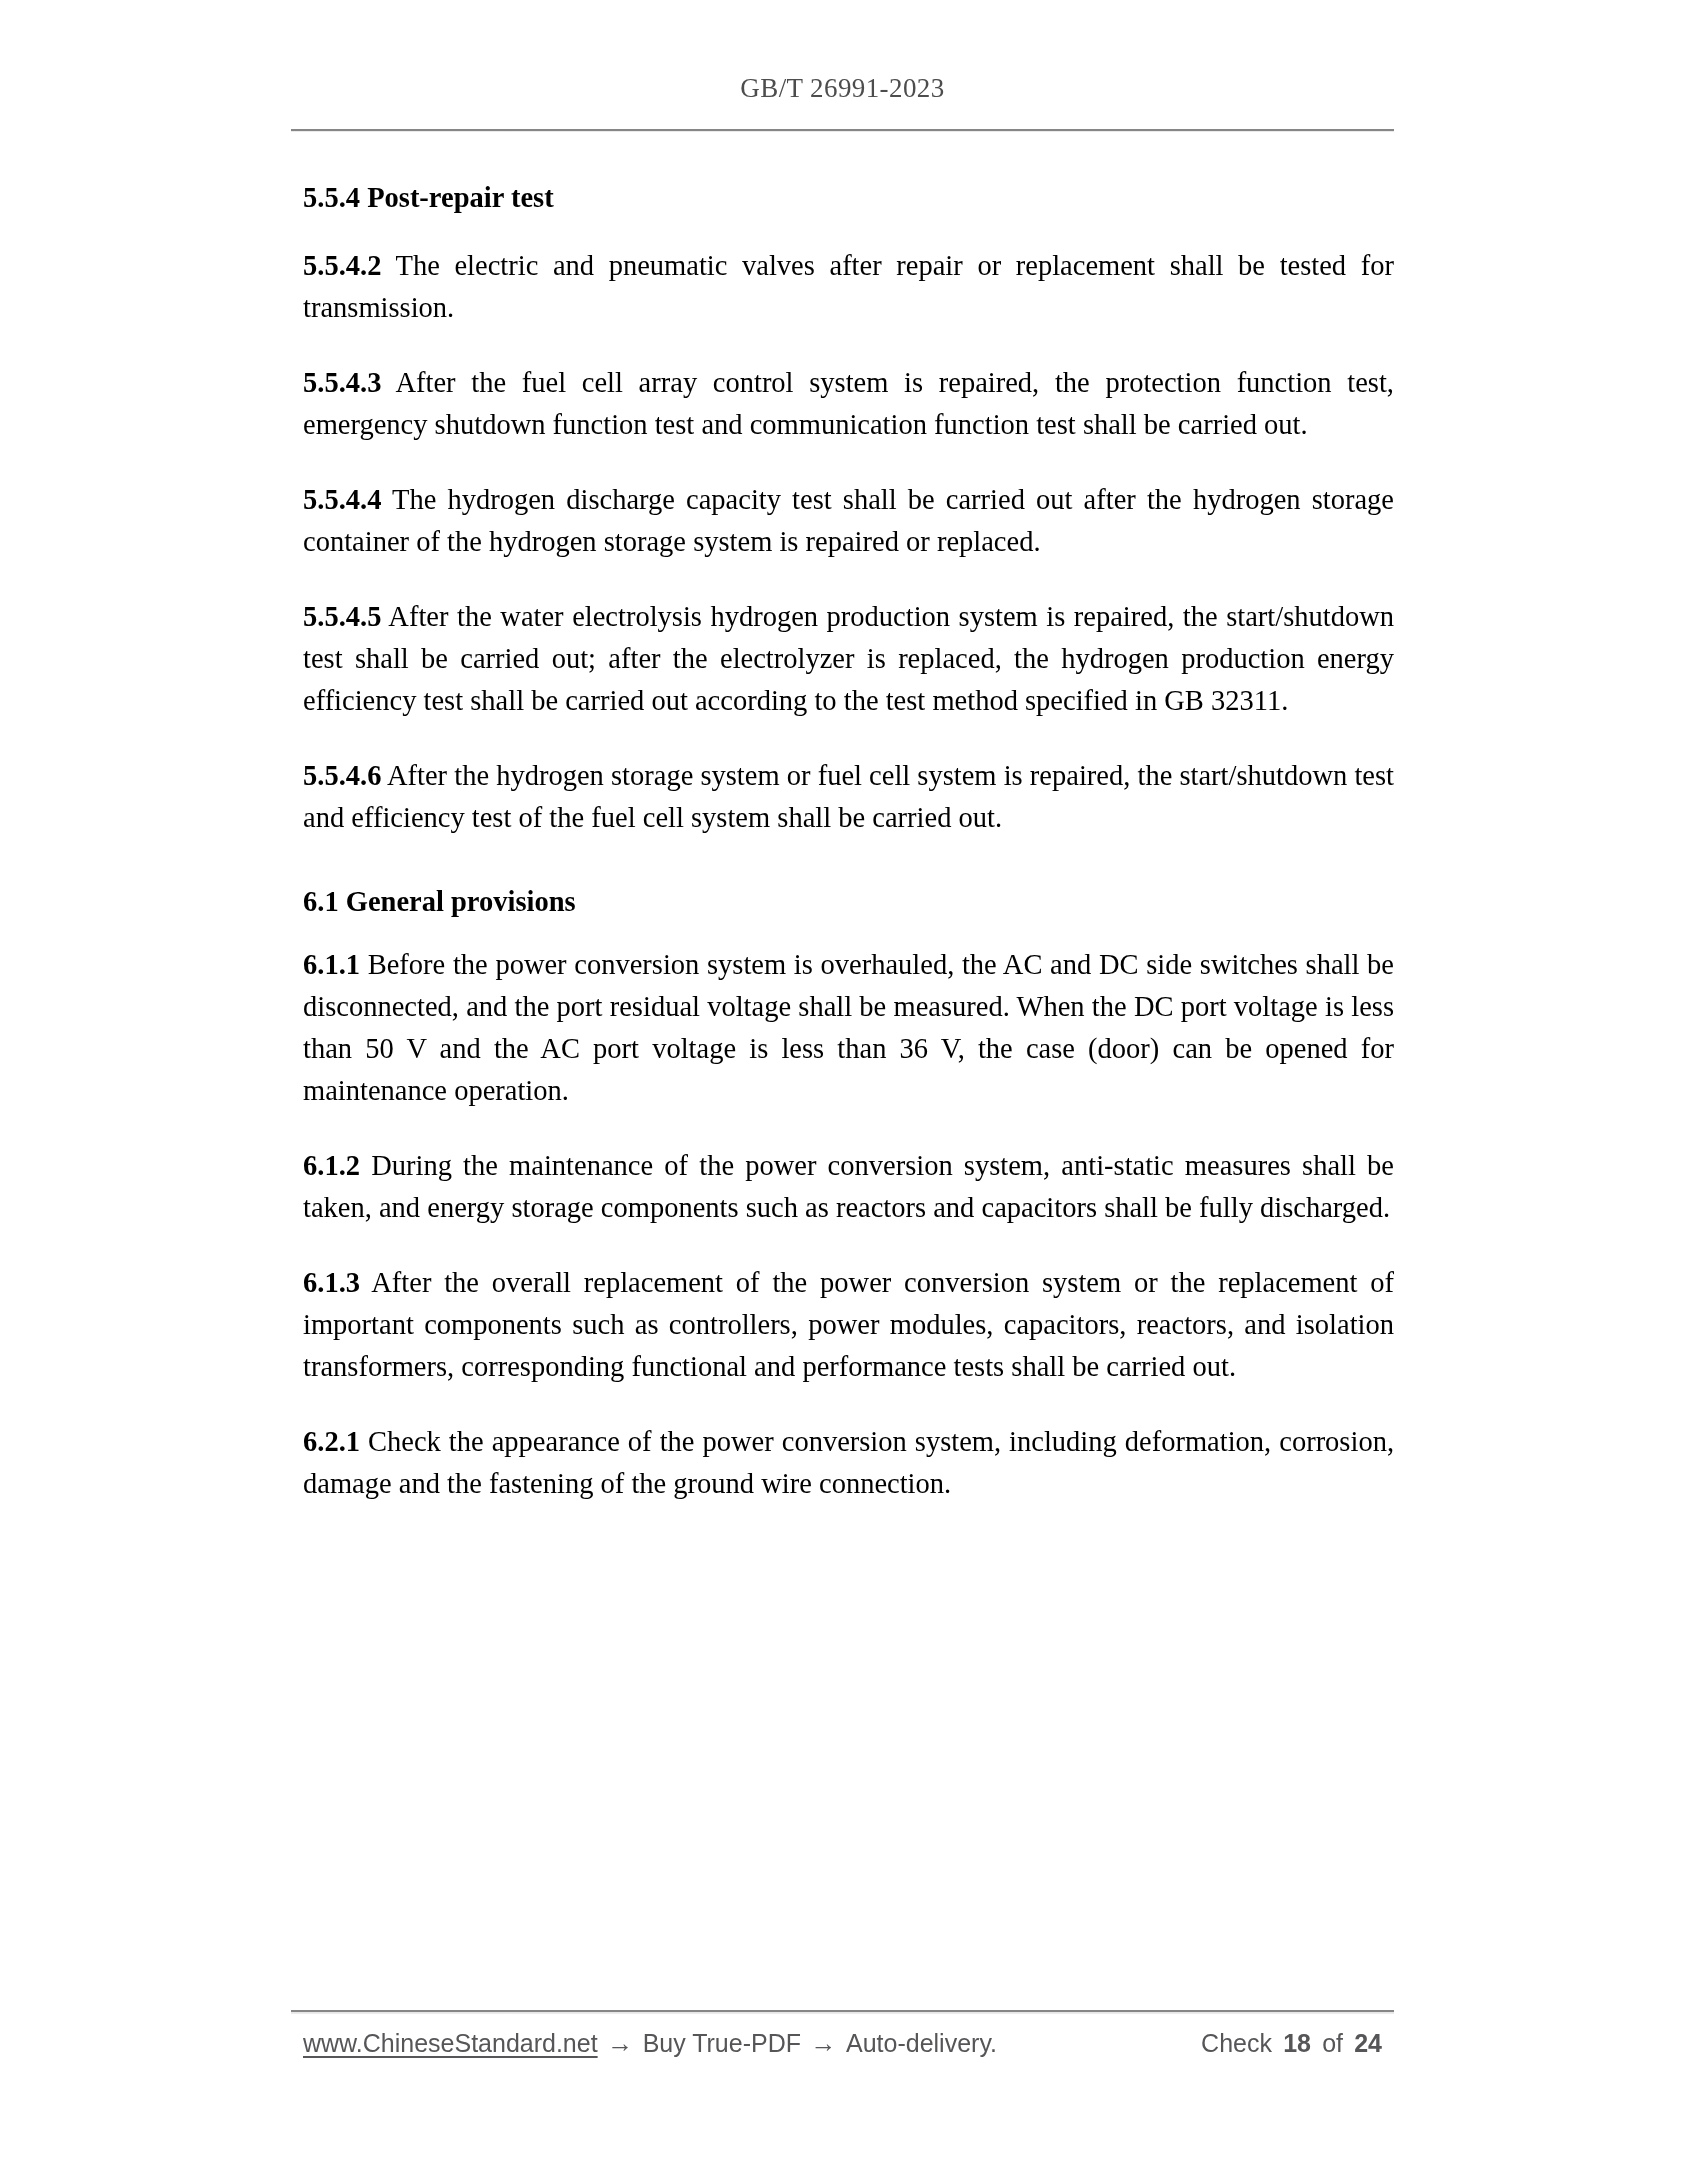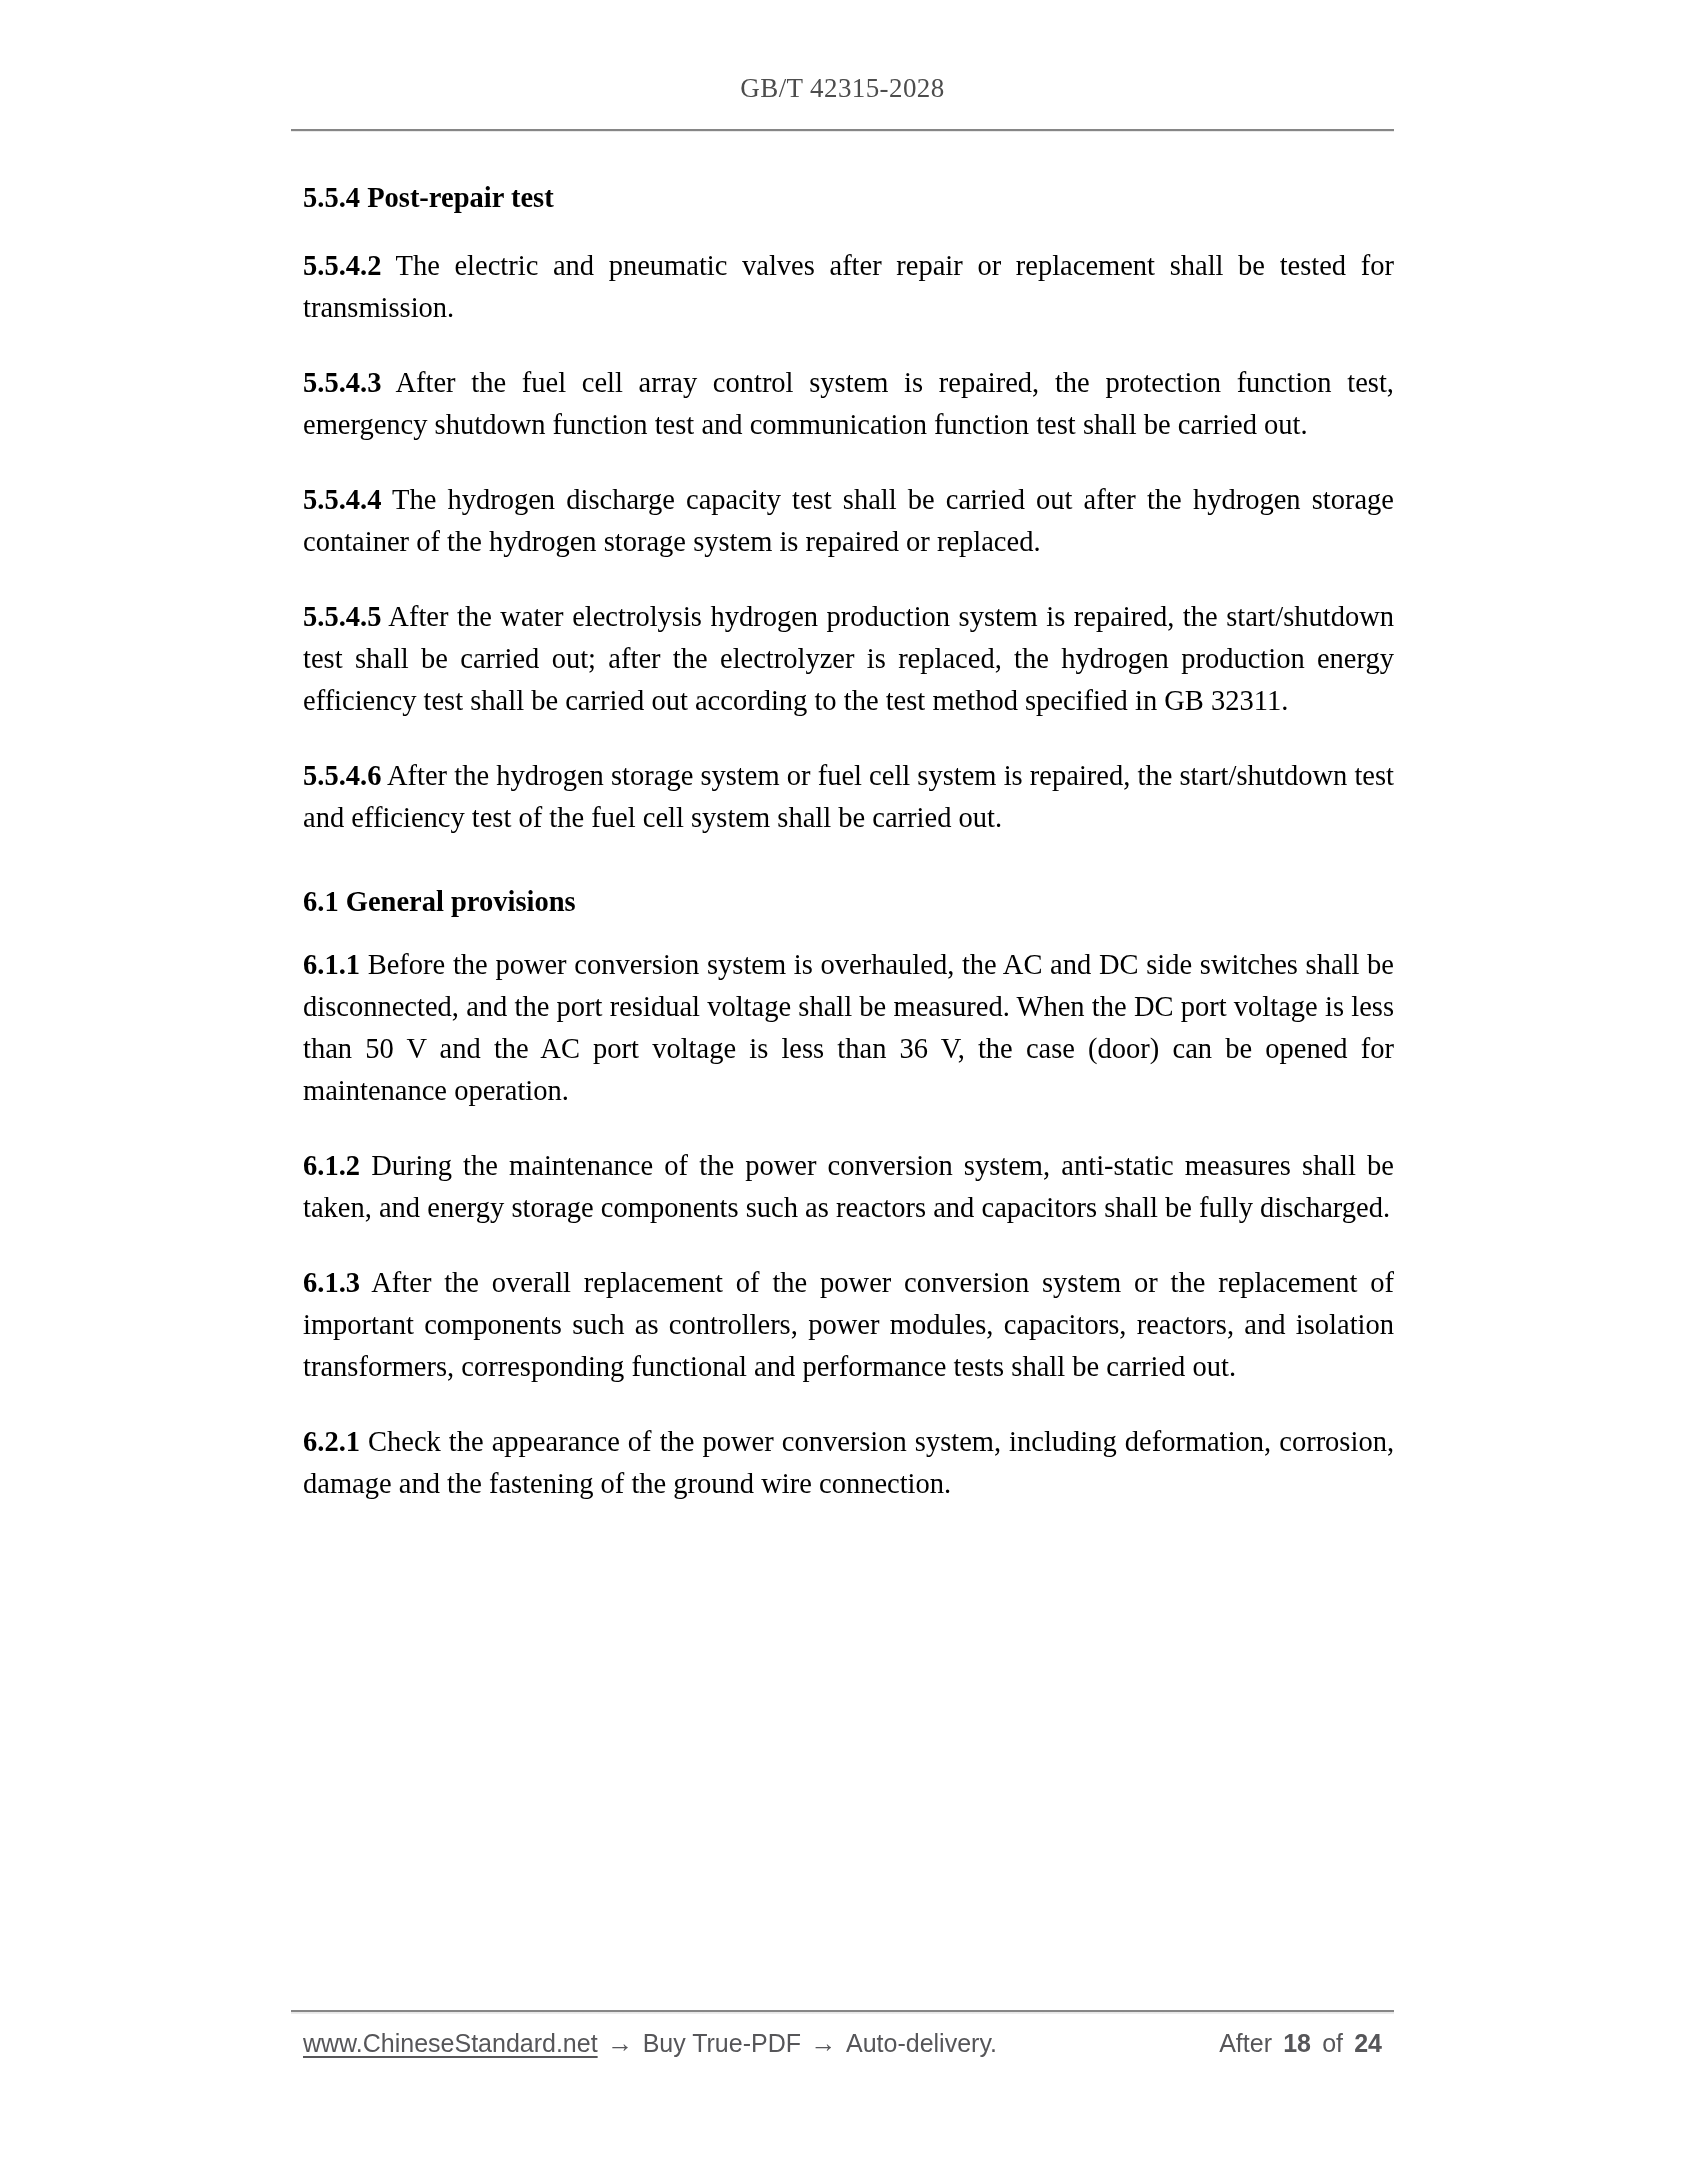--- a/index.html
+++ b/index.html
@@ -91,21 +91,21 @@
     cursor: pointer;
   }
   .bold { font-weight: bold; }
   .arrow { font-size: 26px; }
 </style>
 </head>
 <body>
 
 <div class="content">
 
-  <div class="std-no">GB/T 42315-2028</div>
+  <div class="std-no">GB/T 26991-2023</div>
 
   <div class="rule"></div>
 
   <div class="h-sub h-554">5.5.4 Post-repair test</div>
 
 
   <p class="para"><b>5.5.4.2</b> <span>The electric and pneumatic valves after repair or replacement shall be tested for transmission.</span></p>
 
   <p class="para"><b>5.5.4.3</b> <span>After the fuel cell array control system is repaired, the protection function test, emergency shutdown function test and communication function test shall be carried out.</span></p>
 
@@ -133,20 +133,20 @@
   <div class="rule"></div>
   <div class="footer-row">
     <div class="footer-left">
       <span class="site-link">www.ChineseStandard.net</span>
       <span class="arrow">→</span>
       <span>Buy True-PDF</span>
       <span class="arrow">→</span>
       <span>Auto-delivery.</span>
     </div>
     <div class="footer-right">
-      <span>After</span>
+      <span>Check</span>
       <span class="bold">18</span>
       <span>of</span>
       <span class="bold">24</span>
     </div>
   </div>
 </div>
 
 
 </body></html>

